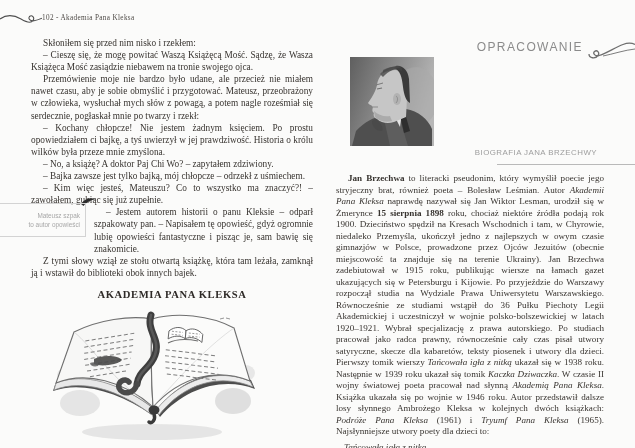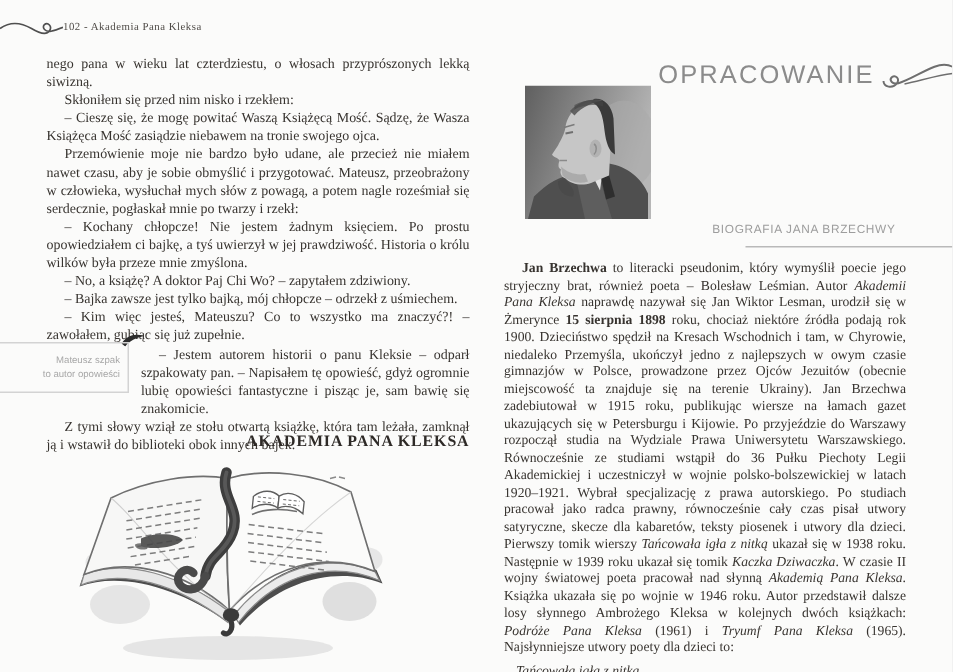--- a/index.html
+++ b/index.html
@@ -28,28 +28,28 @@
     position:absolute;left:-95px;top:-3px;width:87px;height:34px;
     border:1px solid #d3d3d3;border-left:none;
     display:flex;flex-direction:column;justify-content:center;align-items:flex-end;
     padding-right:5px;box-sizing:border-box;
     font-family:"Liberation Sans", sans-serif;
     font-size:6.4px;line-height:9px;color:#a7a7a7;text-align:right;
   }
   #leaf-ornament{position:absolute;left:-13px;top:-9px;width:16px;height:9px;}
   #book-title{
     position:absolute;left:31px;top:289px;width:282px;
-    text-align:right;font-size:10.6px;font-weight:bold;letter-spacing:.6px;color:#2e2a27;
+    text-align:center;font-size:10.6px;font-weight:bold;letter-spacing:.6px;color:#2e2a27;
   }
   #book-illustration{position:absolute;left:52px;top:311px;width:205px;height:132px;}
   
   #opracowanie{
     position:absolute;top:40px;right:52px;
     font-family:"Liberation Sans", sans-serif;
-    font-size:17px;letter-spacing:1.4px;color:#8b8b8b;font-weight:400;
+    font-size:12px;letter-spacing:1.4px;color:#8b8b8b;font-weight:400;
     white-space:nowrap;
   }
   #flourish-head{position:absolute;right:0;top:41px;width:50px;height:20px;}
   #portrait{position:absolute;left:350px;top:57px;width:84px;height:89px;display:block;}
   #bio-heading{
     position:absolute;top:148px;right:38px;
     font-family:Liberation Sans, sans-serif;
     font-size:7.9px;letter-spacing:.45px;color:#9d9d9d;white-space:nowrap;
   }
   #bio-rule{position:absolute;left:497px;right:0;top:164px;height:1px;background:#b9b9b9;}
@@ -67,21 +67,20 @@
 <body>
 
 <div id="scan">
 
   <svg id="flourish-tl" viewBox="0 0 42 18">
     <path d="M0,8 C7,3 14,4 21,8 C26,11 31,12.5 33,9.5 C35,6.5 32,3.5 29.5,5.5 C28,7.5 30,10.5 34,9.8 C37,9.2 39.5,8.2 42,7.2" stroke="#4f4f4f" stroke-width="1.1" fill="none"></path>
   </svg>
   <div id="running-head">102 - Akademia Pana Kleksa</div>
 
   <div id="left-body">
-    <p class="noindent">nego pana w wieku lat czterdziestu, o włosach przyprószonych lekką siwizną.</p>
     <p>Skłoniłem się przed nim nisko i rzekłem:</p>
     <p>– Cieszę się, że mogę powitać Waszą Książęcą Mość. Sądzę, że Wasza Książęca Mość zasiądzie niebawem na tronie swojego ojca.</p>
     <p>Przemówienie moje nie bardzo było udane, ale przecież nie miałem nawet czasu, aby je sobie obmyślić i przygotować. Mateusz, przeobrażony w człowieka, wysłuchał mych słów z powagą, a potem nagle roześmiał się serdecznie, pogłaskał mnie po twarzy i rzekł:</p>
     <p>– Kochany chłopcze! Nie jestem żadnym księciem. Po prostu opowiedziałem ci bajkę, a tyś uwierzył w jej prawdziwość. Historia o królu wilków była przeze mnie zmyślona.</p>
     <p>– No, a książę? A doktor Paj Chi Wo? – zapytałem zdziwiony.</p>
     <p>– Bajka zawsze jest tylko bajką, mój chłopcze – odrzekł z uśmiechem.</p>
     <p>– Kim więc jesteś, Mateuszu? Co to wszystko ma znaczyć?! – zawołałem, gubiąc się już zupełnie.</p>
 
     <div class="para-with-note">
       <svg id="leaf-ornament" viewBox="0 0 16 9">

